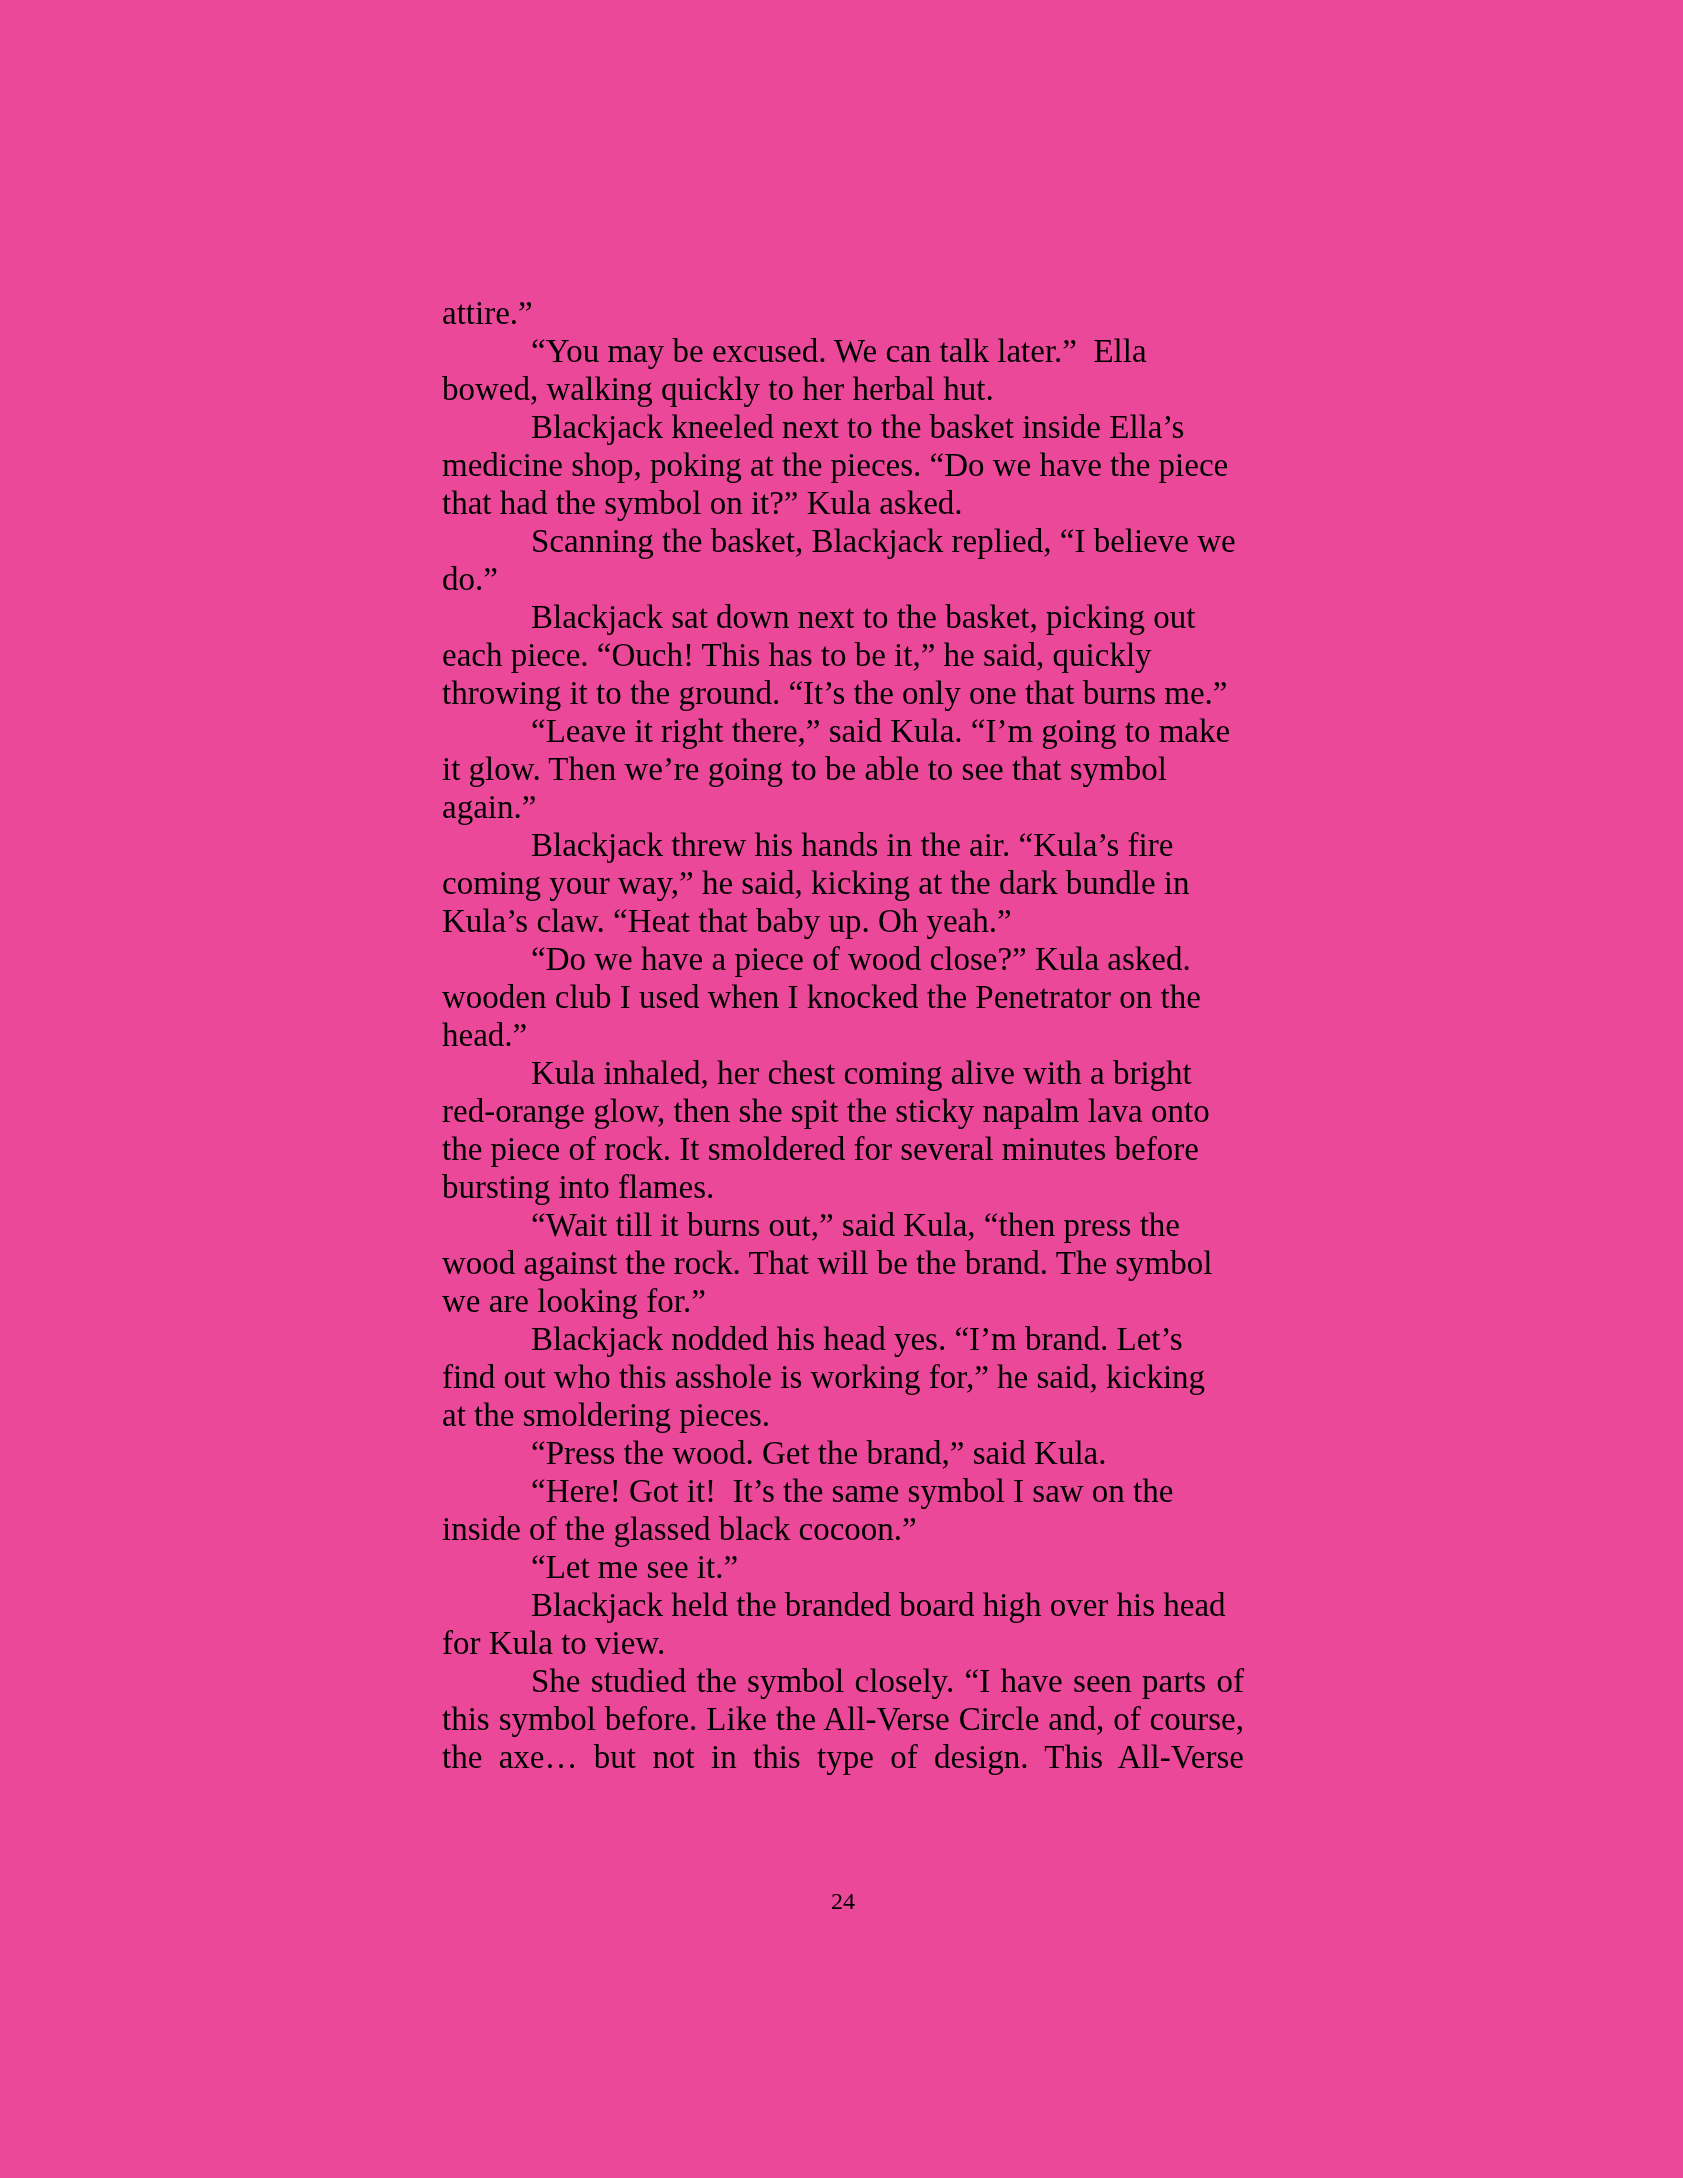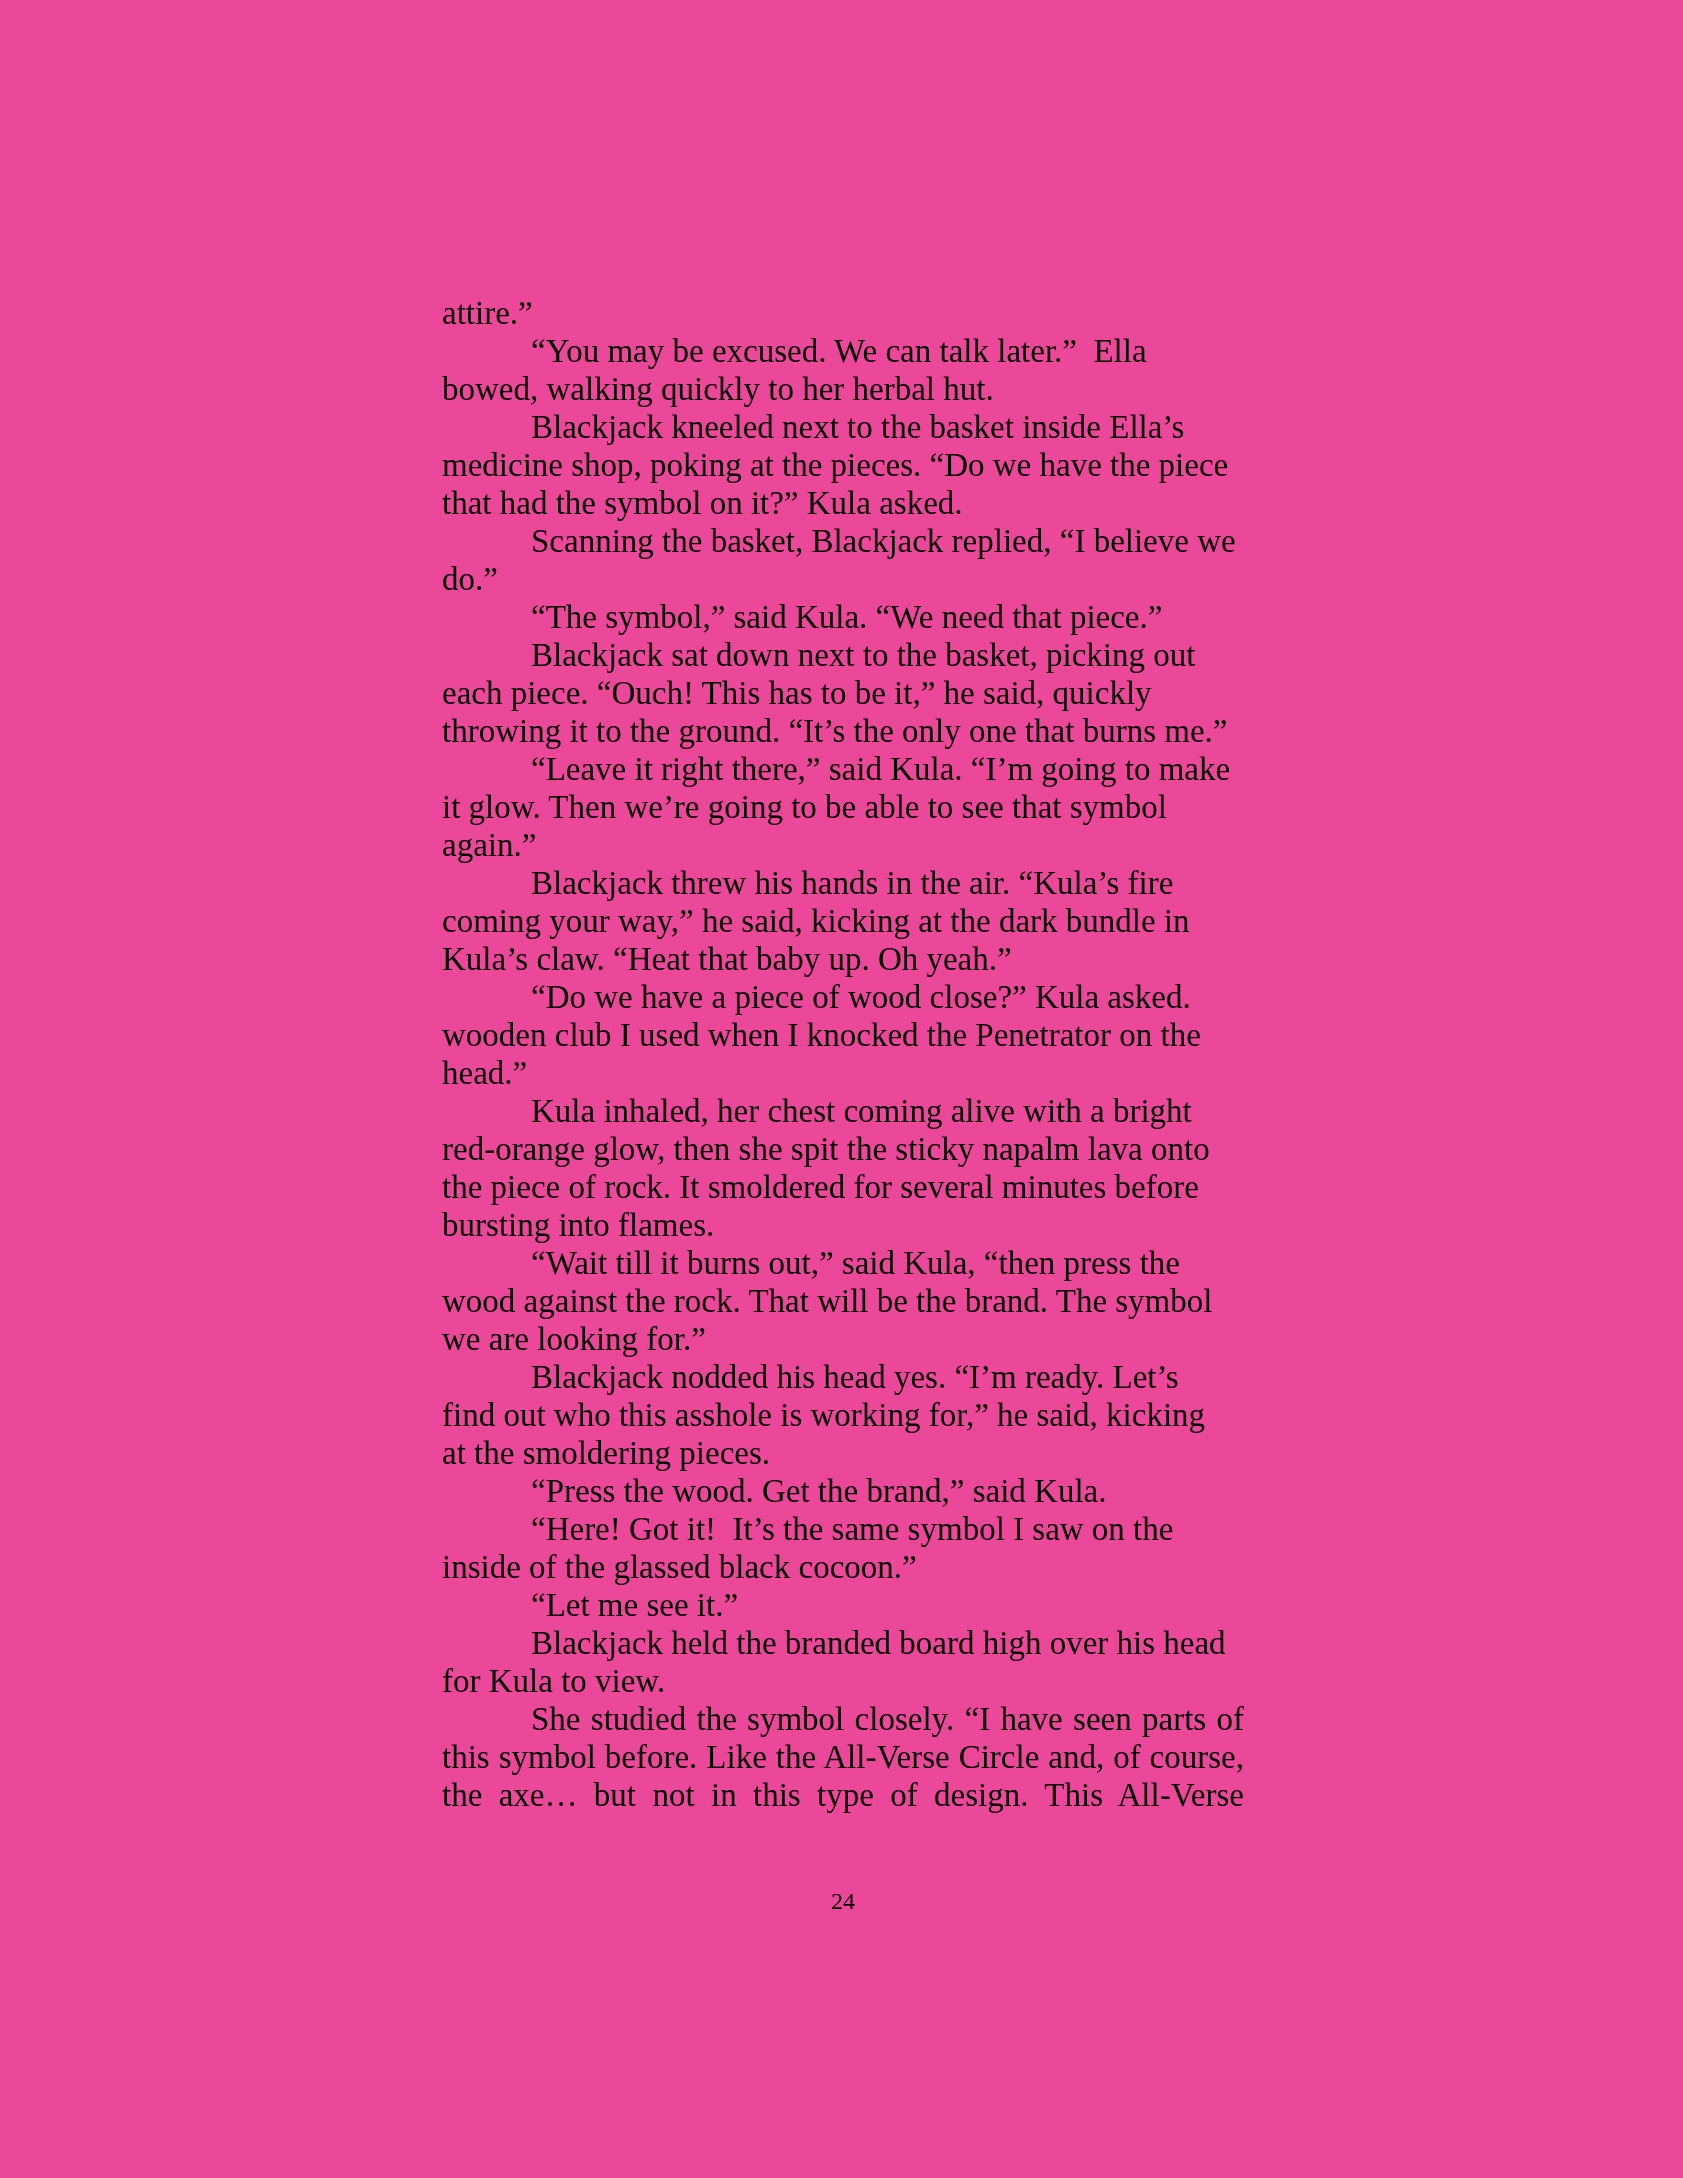--- a/index.html
+++ b/index.html
@@ -60,41 +60,40 @@
 <div class="paper">
   <div class="textblock">
       <div class="line">attire.”</div>
       <div class="line indent">“You may be excused. We can talk later.”  Ella</div>
       <div class="line">bowed, walking quickly to her herbal hut.</div>
       <div class="line indent">Blackjack kneeled next to the basket inside Ella’s</div>
       <div class="line">medicine shop, poking at the pieces. “Do we have the piece</div>
       <div class="line">that had the symbol on it?” Kula asked.</div>
       <div class="line indent">Scanning the basket, Blackjack replied, “I believe we</div>
       <div class="line">do.”</div>
-      <div class="line indent">“The symbol,” said Kula. “We need that piece.”</div>
       <div class="line indent">Blackjack sat down next to the basket, picking out</div>
       <div class="line">each piece. “Ouch! This has to be it,” he said, quickly</div>
       <div class="line">throwing it to the ground. “It’s the only one that burns me.”</div>
       <div class="line indent">“Leave it right there,” said Kula. “I’m going to make</div>
       <div class="line">it glow. Then we’re going to be able to see that symbol</div>
       <div class="line">again.”</div>
       <div class="line indent">Blackjack threw his hands in the air. “Kula’s fire</div>
       <div class="line">coming your way,” he said, kicking at the dark bundle in</div>
       <div class="line">Kula’s claw. “Heat that baby up. Oh yeah.”</div>
       <div class="line indent">“Do we have a piece of wood close?” Kula asked.</div>
       <div class="line">wooden club I used when I knocked the Penetrator on the</div>
       <div class="line">head.”</div>
       <div class="line indent">Kula inhaled, her chest coming alive with a bright</div>
       <div class="line">red-orange glow, then she spit the sticky napalm lava onto</div>
       <div class="line">the piece of rock. It smoldered for several minutes before</div>
       <div class="line">bursting into flames.</div>
       <div class="line indent">“Wait till it burns out,” said Kula, “then press the</div>
       <div class="line">wood against the rock. That will be the brand. The symbol</div>
       <div class="line">we are looking for.”</div>
-      <div class="line indent">Blackjack nodded his head yes. “I’m ready. Let’s</div>
+      <div class="line indent">Blackjack nodded his head yes. “I’m brand. Let’s</div>
       <div class="line">find out who this asshole is working for,” he said, kicking</div>
       <div class="line">at the smoldering pieces.</div>
       <div class="line indent">“Press the wood. Get the brand,” said Kula.</div>
       <div class="line indent">“Here! Got it!  It’s the same symbol I saw on the</div>
       <div class="line">inside of the glassed black cocoon.”</div>
       <div class="line indent">“Let me see it.”</div>
       <div class="line indent">Blackjack held the branded board high over his head</div>
       <div class="line">for Kula to view.</div>
       <div class="line indent justify">She studied the symbol closely. “I have seen parts of</div>
       <div class="line justify">this symbol before. Like the All-Verse Circle and, of course,</div>

